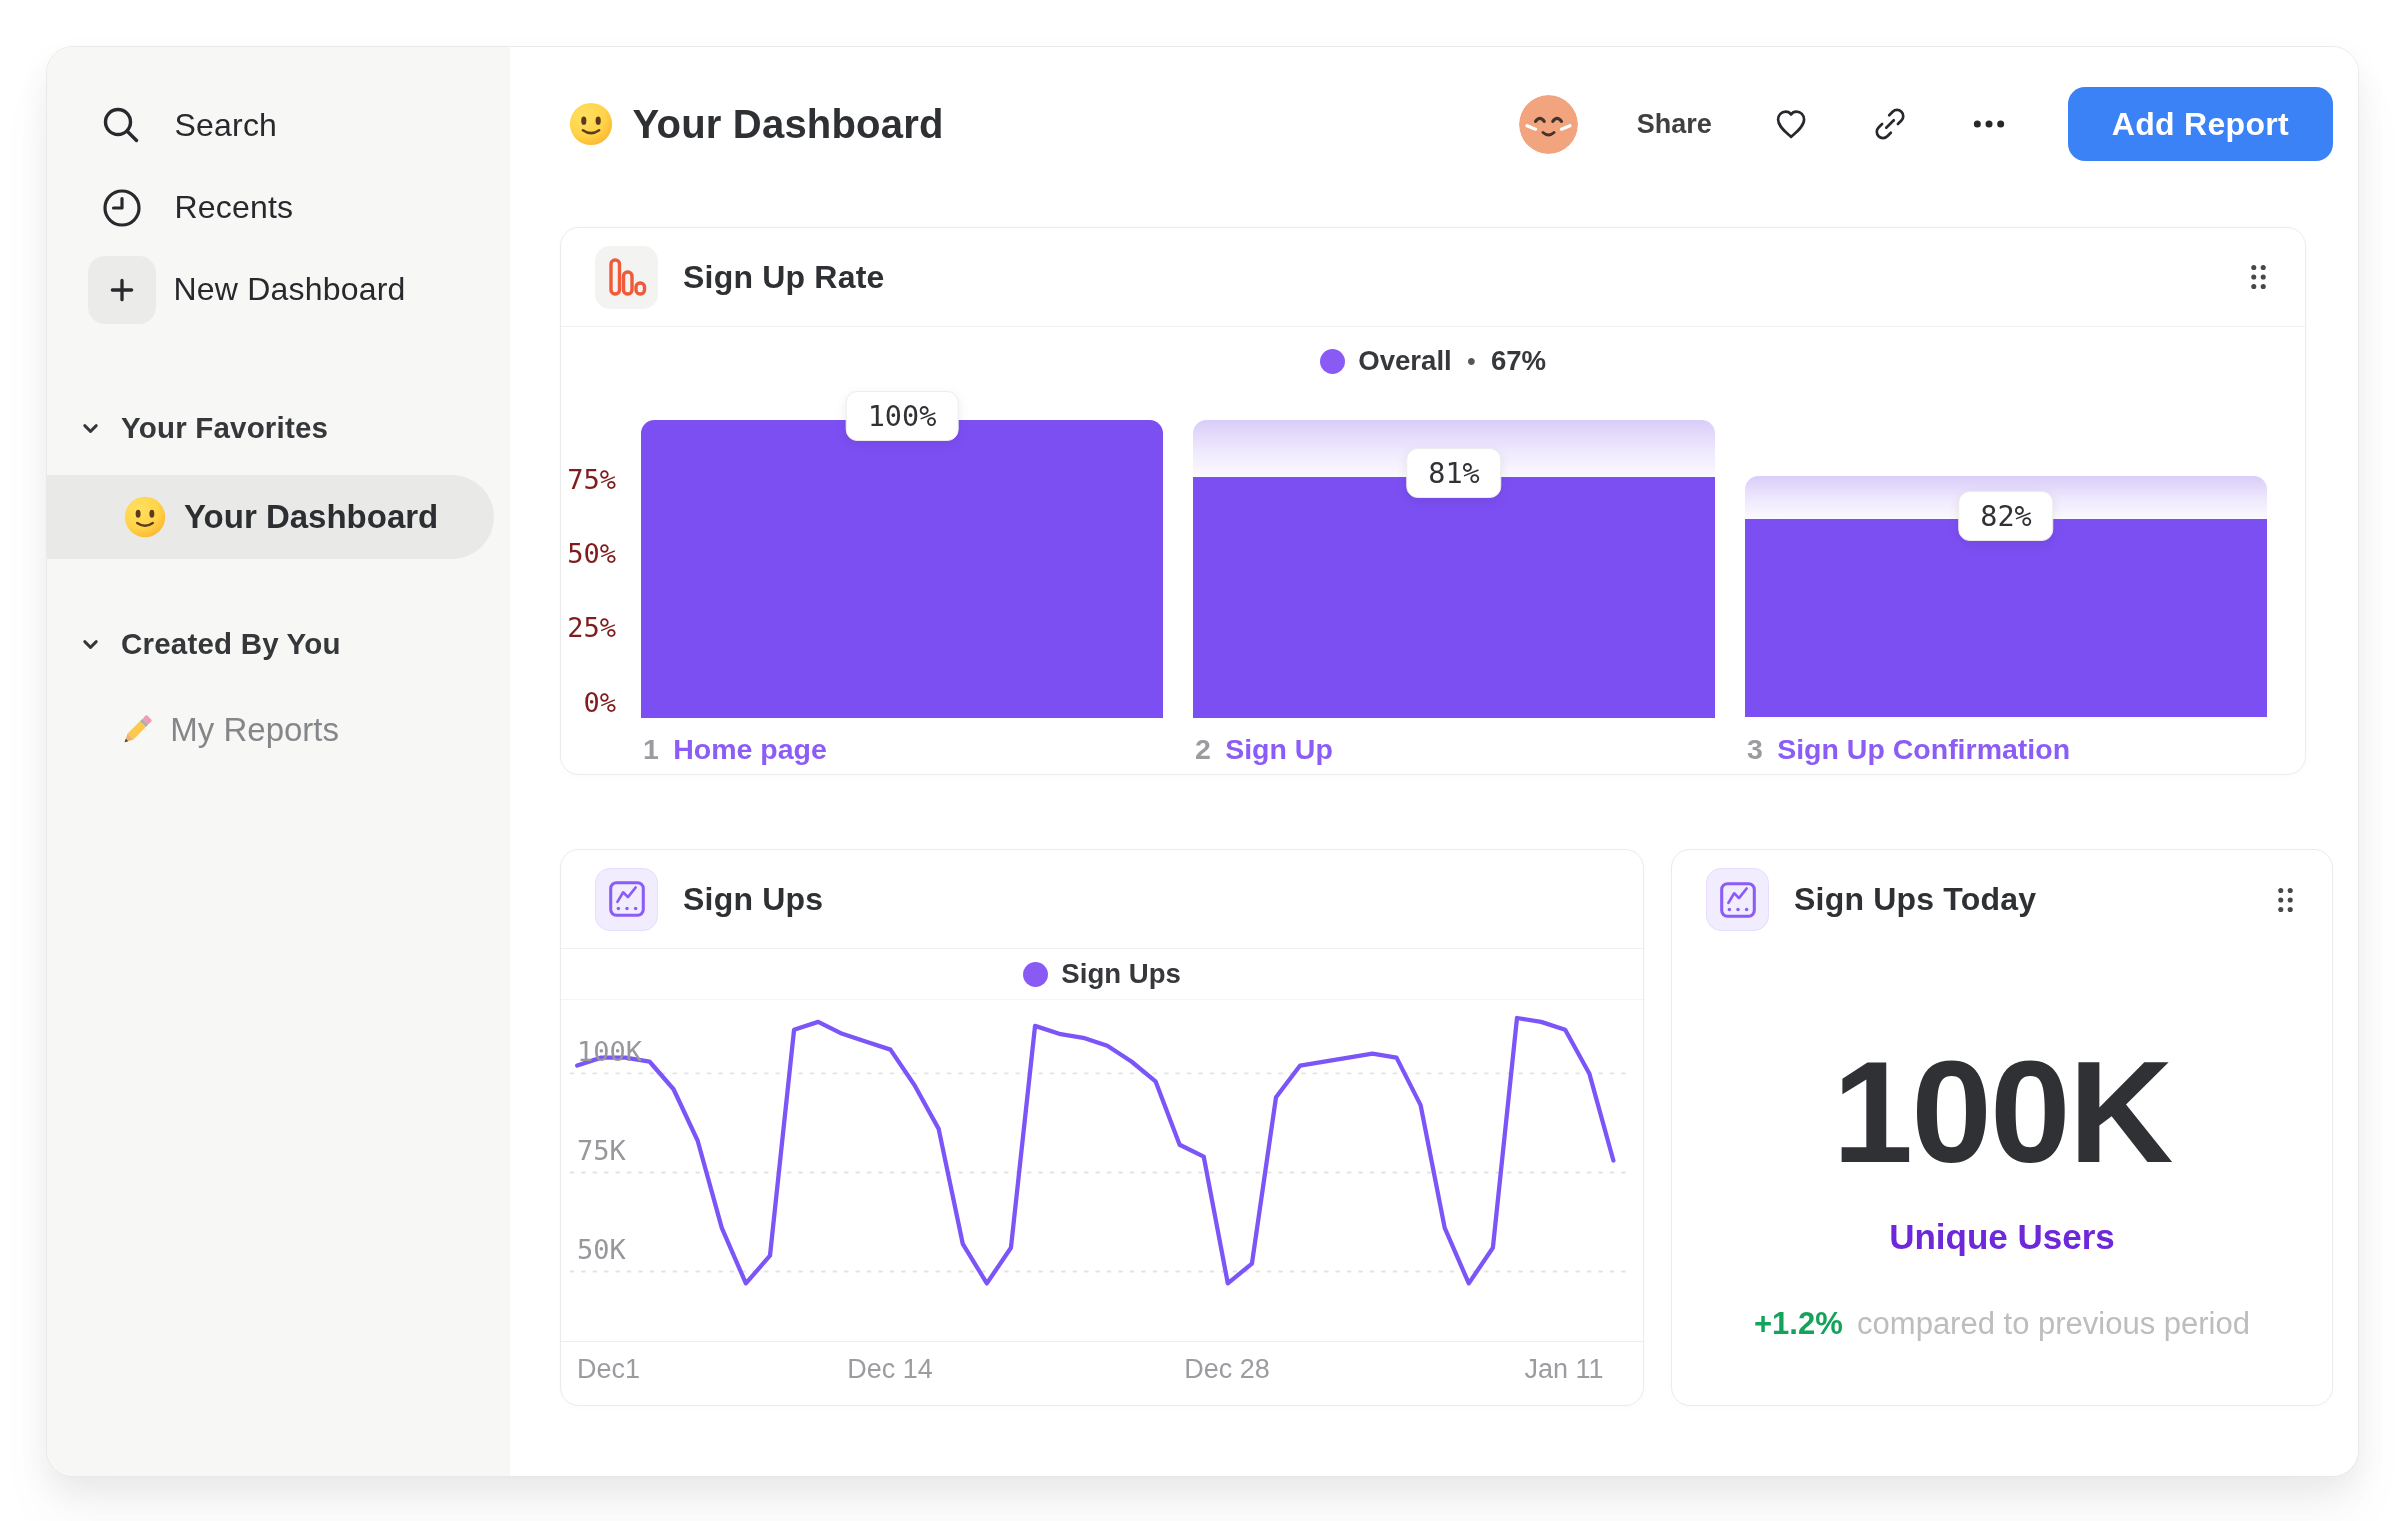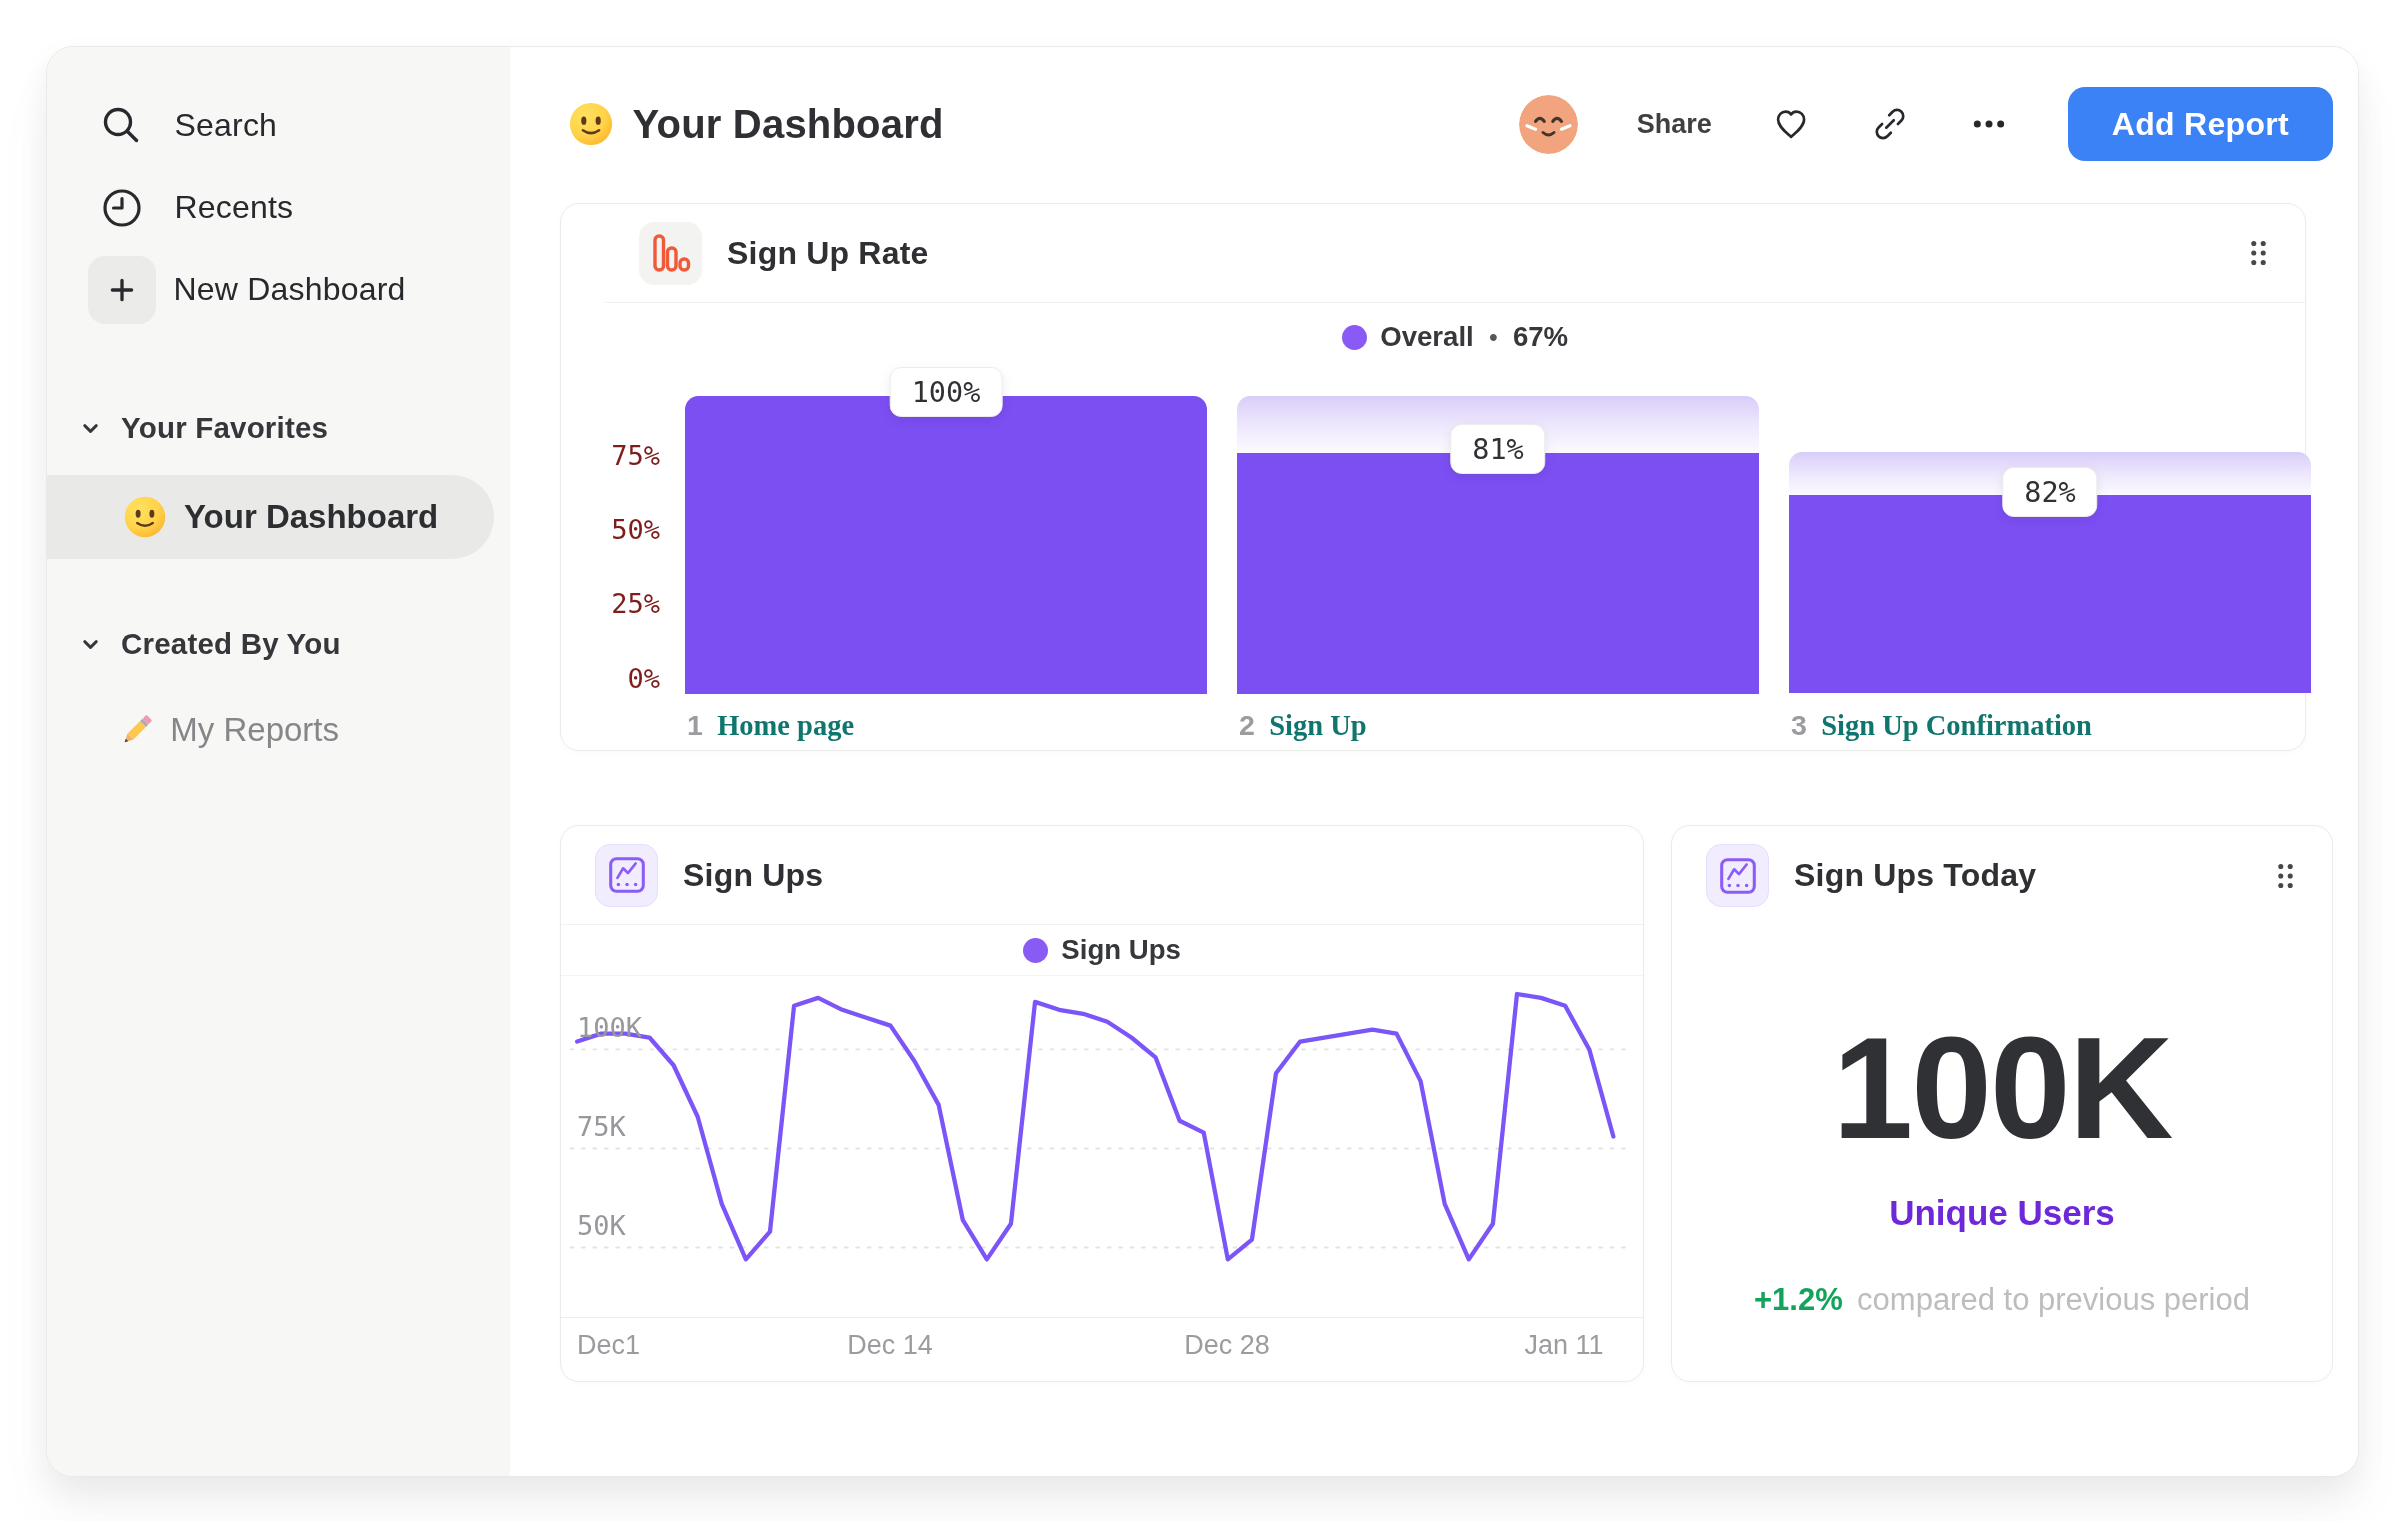--- a/index.html
+++ b/index.html
@@ -41,40 +41,40 @@
   
   .card { background:#fff; border:1.9px solid #ebebe9; border-radius:19px; box-shadow:0 1.9px 7.6px rgba(0,0,0,0.02); }
   .card-header { height:99px; display:flex; align-items:center; gap:25px; padding:0 32px 0 34px; }
   .card-header.with-divider { border-bottom:1.9px solid #f1f1ef; }
   .icon-tile { width:63px; height:63px; border-radius:15px; display:flex; align-items:center; justify-content:center; flex:none; }
   .icon-tile.gray { background:#f3f3f1; }
   .icon-tile.lavender { background:#f2edfe; border:1.9px solid #e7ddfc; }
   .card-title { font-size:32px; font-weight:700; color:#2e3033; letter-spacing:0.2px; }
   .drag-handle { margin-left:auto; width:28.5px; height:38px; display:flex; align-items:center; justify-content:center; cursor:grab; color:#47484b; }
 
-  .funnel-card { margin-top:40px; width:1746px; height:548px; position:relative;padding-left:44px; }
+  .funnel-card { margin-top:64px; width:1746px; height:548px; position:relative; }
   .funnel-body { position:relative; height:445px; }
   .legend-row { height:68px; display:flex; align-items:center; justify-content:center; gap:13.3px; }
   .legend-dot { width:25px; height:25px; border-radius:50%; background:#8a5bf4; }
   .legend-text { font-size:27.6px; font-weight:600; color:#36383b; }
   .legend-sep { font-size:25px; color:#55575a; padding:0 1.9px; }
   .f-plot { position:absolute; left:0; right:0; top:68px; bottom:0; }
   .f-ytick { position:absolute; width:55px; text-align:right; font-family:"DejaVu Sans Mono",monospace;
     font-size:27px; color:#7f1d1d; line-height:27px; }
   .f-col { position:absolute; }
   .f-grad { position:absolute; left:0; right:0; border-radius:13.3px 13.3px 0 0;
     background:linear-gradient(to bottom, #d9cdf9 0%, #efe9fd 55%, #fbfaff 100%); }
   .f-solid { position:absolute; left:0; right:0; background:#7c4ff3; }
   .f-solid.rounded { border-radius:13.3px 13.3px 0 0; }
   .f-tooltip { position:absolute; transform:translateX(-50%); background:#ffffff; border:1.9px solid #ececea;
     border-radius:11.4px; box-shadow:0 3.8px 11.4px rgba(0,0,0,0.08); padding:7.6px 21px;
     font-family:"DejaVu Sans Mono",monospace; font-size:28.5px; color:#2f3134; white-space:nowrap; }
   .f-xlabel { position:absolute; display:flex; gap:14.3px; align-items:baseline; font-size:28.5px; font-weight:600; white-space:nowrap; }
   .f-xlabel .num { color:#9b9ca0; }
-  .f-xlabel .lbl { color:#0f766e;font-family:Liberation Serif, serif; }
+  .f-xlabel .lbl { color:#8b5cf6; }
 
   .bottom-row { margin-top:74px; display:flex; gap:27px; }
   .line-card { width:1084px; height:557px; position:relative; }
   .line-legend { height:51px; display:flex; align-items:center; justify-content:center; gap:13.3px; border-bottom:1.9px solid #f4f4f2; }
   .l-plot { position:absolute; left:0; top:152px; width:100%; height:339px; }
   .l-ytick { position:absolute; font-family:"DejaVu Sans Mono",monospace; font-size:27px; color:#97989c; line-height:30px; }
   .l-axis { position:absolute; left:0; right:0; top:491px; border-top:1.9px solid #ededeb; }
   .l-xtick { position:absolute; top:504px; font-size:27px; font-weight:500; color:#9b9ca0; white-space:nowrap; }
 
   .stat-card { width:662px; height:557px; position:relative; }

